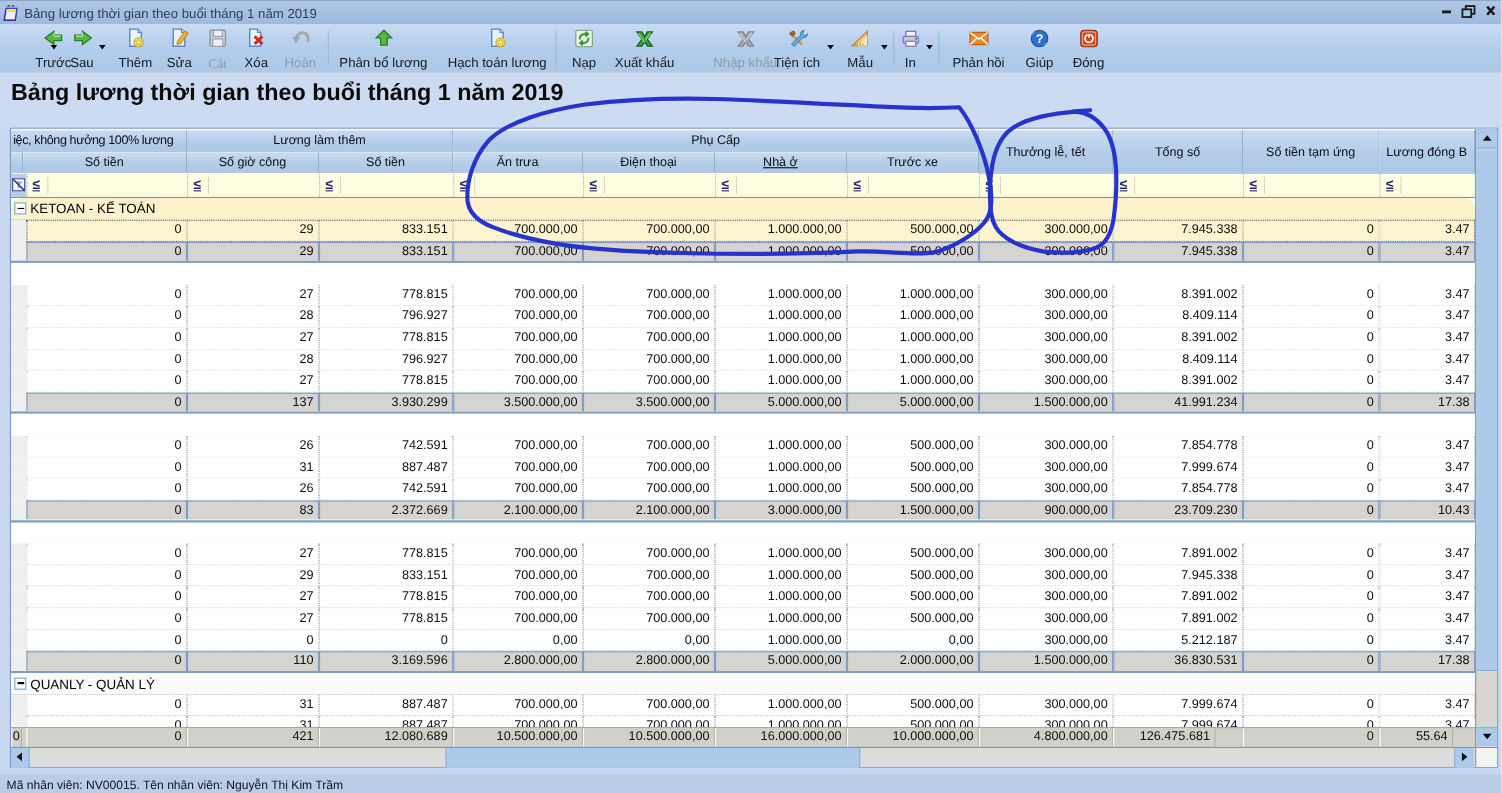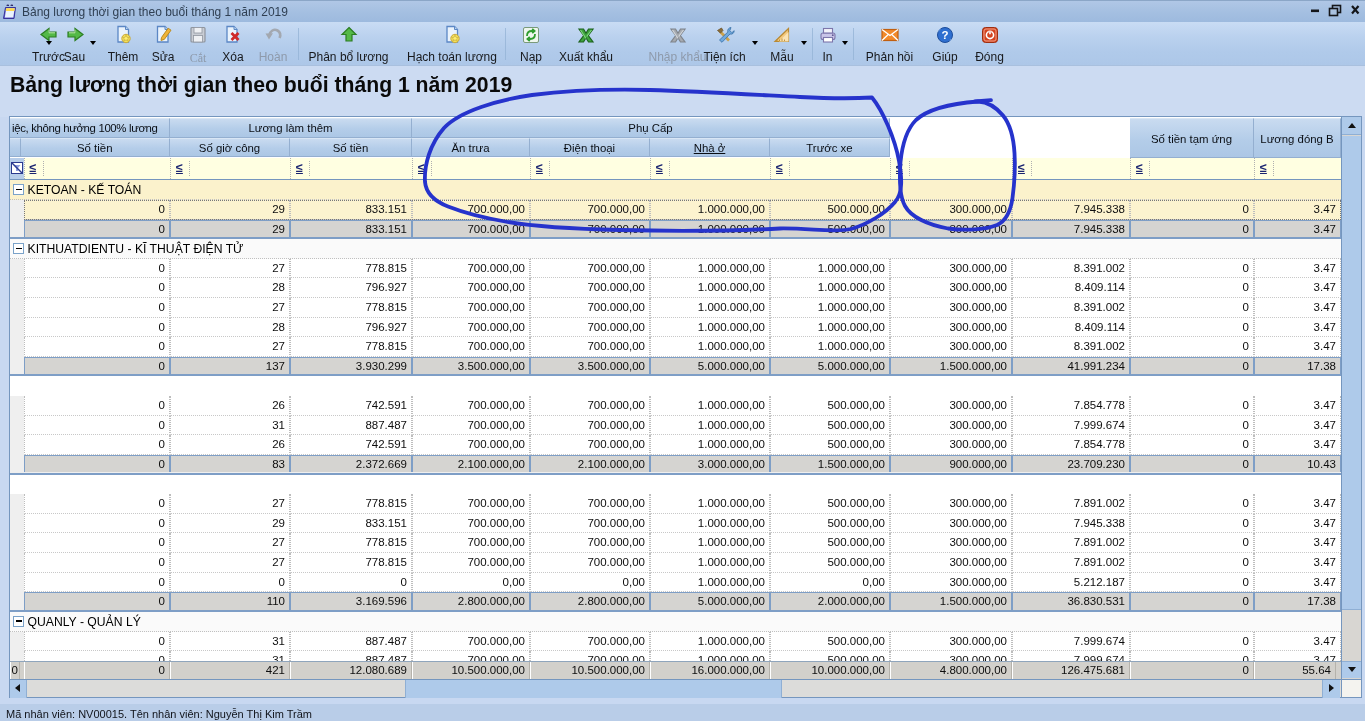--- a/index.html
+++ b/index.html
@@ -17,21 +17,21 @@
 #band { position:absolute; left:0; top:66px; width:1365px; height:51px; background:#ccdbf2; }
 #bigtitle { position:absolute; left:10px; top:72.5px; font-size:21.2px; font-weight:bold; color:#0a0a0a; }
 #grid { position:absolute; left:9px; top:116px; width:1353px; height:582px; border:1px solid #7596be; background:#fff; }
 #ghead { position:absolute; left:0; top:0; width:1331px; height:41px; }
 .hc { position:absolute; background:linear-gradient(#c9dbf0, #b4cde9 55%, #acc7e5); border-right:1px solid #94afd0; border-bottom:1px solid #94afd0; border-top:1px solid #d9e6f5; font-size:11.4px; color:#0a0e14; text-align:center; line-height:19px; overflow:hidden; white-space:nowrap; }
 #frow { position:absolute; left:0; top:40.5px; width:1331px; height:22.8px; background:#ffffe1; border-bottom:1px solid #7596be; }
 .fc { position:absolute; top:0; height:21px; background:#b7cde9; }
 .fcell { position:absolute; top:0; height:21px; border-left:1px dotted #b0b0b0; }
 .fcell::after { content:''; position:absolute; left:18px; top:3px; height:15px; border-left:1px dotted #b0b0b0; }
 .fcell .le { position:absolute; left:5px; top:3px; font-size:12.5px; color:#1a2470; text-decoration:underline; font-weight:bold;}
-#gbody { position:absolute; left:0; top:63.3px; width:1331px; height:481.1px; overflow:hidden; background:#fff; }
+#gbody { position:absolute; left:0; top:63.3px; width:1331px; height:481.1px; overflow:hidden; background:#fff;border-radius:10px; }
 .grow { position:absolute; left:0; width:1331px; background:#fafafa; border-bottom:1px dotted #c0c0c0; }
 .grow.sel { background:#fbf2cc; }
 .grow .minus { position:absolute; left:3px; top:4px; width:11px; height:11px; border:1px solid #7aa2c9; background:#fff; box-sizing:border-box; }
 .grow .mln { position:absolute; left:1.5px; top:3.5px; width:6px; height:1.6px; background:#000; }
 .grow .gtext { position:absolute; left:17.5px; top:3px; font-size:12.2px; color:#000; white-space:nowrap; }
 .drow { position:absolute; left:0; width:1331px; background:#efefef; }
 .drow .c { background:#fff; }
 .drow.sel .c { background:#fcf3cf; }
 .focusbox { position:absolute; left:14px; right:0; top:0; bottom:0; border:1px dotted #77777a; pointer-events:none; }
 .drow .c { border-bottom:1px dotted #c8c8c8; }
@@ -166,20 +166,22 @@
     <div class="tsep" style="left:812px;"></div>
     <div class="tsep" style="left:853px;"></div>
   </div>
 <div id="band"></div>
 <div id="bigtitle">Bảng lương thời gian theo buổi tháng 1 năm 2019</div>
 <div id="grid">
   <div id="ghead">
       <div class="hc" style="left:0px;width:160px;text-align:left;padding-left:2px;letter-spacing:-0.35px;top:1px;height:20px;">iệc, không hưởng 100% lương</div>
       <div class="hc" style="left:160px;width:242px;top:1px;height:20px;">Lương làm thêm</div>
       <div class="hc" style="left:402px;width:478px;top:1px;height:20px;">Phụ Cấp</div>
+      <div class="hc" style="left:880px;width:122px;top:1px;height:40px;line-height:40px;">Thưởng lễ, tết</div>
+      <div class="hc" style="left:1002px;width:118px;top:1px;height:40px;line-height:40px;">Tổng số</div>
       <div class="hc" style="left:1120px;width:124px;top:1px;height:40px;line-height:40px;">Số tiền tạm ứng</div>
       <div class="hc" style="left:1244px;width:87px;top:1px;height:40px;line-height:40px;">Lương đóng B</div>
       <div class="hc" style="left:0px;width:10.5px;top:21px;height:19px;"></div>
       <div class="hc" style="left:10.5px;width:149.5px;top:21px;height:19px;">Số tiền</div>
       <div class="hc" style="left:160px;width:120px;top:21px;height:19px;">Số giờ công</div>
       <div class="hc" style="left:280px;width:122px;top:21px;height:19px;">Số tiền</div>
       <div class="hc" style="left:402px;width:118px;top:21px;height:19px;">Ăn trưa</div>
       <div class="hc" style="left:520px;width:120px;top:21px;height:19px;">Điện thoại</div>
       <div class="hc" style="left:640px;width:120px;top:21px;height:19px;text-decoration:underline;">Nhà ở</div>
       <div class="hc" style="left:760px;width:120px;top:21px;height:19px;">Trước xe</div>
@@ -251,26 +253,20 @@
         <div class="c sc" style="left:280px;width:122px;top:0;height:17.32px;">833.151</div>
         <div class="c sc" style="left:402px;width:118px;top:0;height:17.32px;">700.000,00</div>
         <div class="c sc" style="left:520px;width:120px;top:0;height:17.32px;">700.000,00</div>
         <div class="c sc" style="left:640px;width:120px;top:0;height:17.32px;">1.000.000,00</div>
         <div class="c sc" style="left:760px;width:120px;top:0;height:17.32px;">500.000,00</div>
         <div class="c sc" style="left:880px;width:122px;top:0;height:17.32px;">300.000,00</div>
         <div class="c sc" style="left:1002px;width:118px;top:0;height:17.32px;">7.945.338</div>
         <div class="c sc" style="left:1120px;width:124px;top:0;height:17.32px;">0</div>
         <div class="c sc" style="left:1244px;width:87px;top:0;height:17.32px;">3.47</div>
       </div>
-      <div class="grow" style="top:58.86px;height:19.62px;">
-        <span class="minus">
-          <span class="mln"></span>
-        </span>
-        <span class="gtext">KITHUATDIENTU - KĨ THUẬT ĐIỆN TỬ</span>
-      </div>
       <div class="drow" style="top:78.48px;height:19.62px;">
         <div class="c" style="left:14px;width:146px;top:0;height:19.62px;">0</div>
         <div class="c" style="left:160px;width:120px;top:0;height:19.62px;">27</div>
         <div class="c" style="left:280px;width:122px;top:0;height:19.62px;">778.815</div>
         <div class="c" style="left:402px;width:118px;top:0;height:19.62px;">700.000,00</div>
         <div class="c" style="left:520px;width:120px;top:0;height:19.62px;">700.000,00</div>
         <div class="c" style="left:640px;width:120px;top:0;height:19.62px;">1.000.000,00</div>
         <div class="c" style="left:760px;width:120px;top:0;height:19.62px;">1.000.000,00</div>
         <div class="c" style="left:880px;width:122px;top:0;height:19.62px;">300.000,00</div>
         <div class="c" style="left:1002px;width:118px;top:0;height:19.62px;">8.391.002</div>
@@ -508,23 +504,23 @@
   <div id="gfoot">
       <div class="c gc" style="left:0px;width:10px;top:0;height:16.6px;padding-right:1px;">0</div>
       <div class="c gc" style="left:14px;width:146px;top:0;height:16.6px;">0</div>
       <div class="c gc" style="left:160px;width:120px;top:0;height:16.6px;">421</div>
       <div class="c gc" style="left:280px;width:122px;top:0;height:16.6px;">12.080.689</div>
       <div class="c gc" style="left:402px;width:118px;top:0;height:16.6px;">10.500.000,00</div>
       <div class="c gc" style="left:520px;width:120px;top:0;height:16.6px;">10.500.000,00</div>
       <div class="c gc" style="left:640px;width:120px;top:0;height:16.6px;">16.000.000,00</div>
       <div class="c gc" style="left:760px;width:120px;top:0;height:16.6px;">10.000.000,00</div>
       <div class="c gc" style="left:880px;width:122px;top:0;height:16.6px;">4.800.000,00</div>
-      <div class="c gc" style="left:1002px;width:118px;top:0;height:16.6px;">126.475.681</div>
+      <div class="c gc" style="left:1002px;width:93px;top:0;height:16.6px;">126.475.681</div>
       <div class="c gc" style="left:1120px;width:124px;top:0;height:16.6px;">0</div>
-      <div class="c gc" style="left:1244px;width:82px;top:0;height:16.6px;">55.64</div>
+      <div class="c gc" style="left:1244px;width:67px;top:0;height:16.6px;">55.64</div>
     </div>
   <div id="vsb">
     <div class="btn" style="top:0;height:18px;border-bottom:1px solid #8fafd4;"></div>
     <div class="arr" style="left:5.5px;top:6px;border-left:4px solid transparent;border-right:4px solid transparent;border-bottom:5px solid #111;"></div>
     <div class="btn" style="top:19px;height:474px;border-bottom:1px solid #8fafd4;"></div>
     <div class="btn" style="top:544.4px;height:17.1px;border-top:1px solid #8fafd4;"></div>
     <div class="arr" style="left:5.5px;top:550px;border-left:4px solid transparent;border-right:4px solid transparent;border-top:5px solid #111;"></div>
   </div>
   <div id="hsb">
     <div class="btn" style="left:0;width:17px;border-right:1px solid #8fafd4;"></div>

